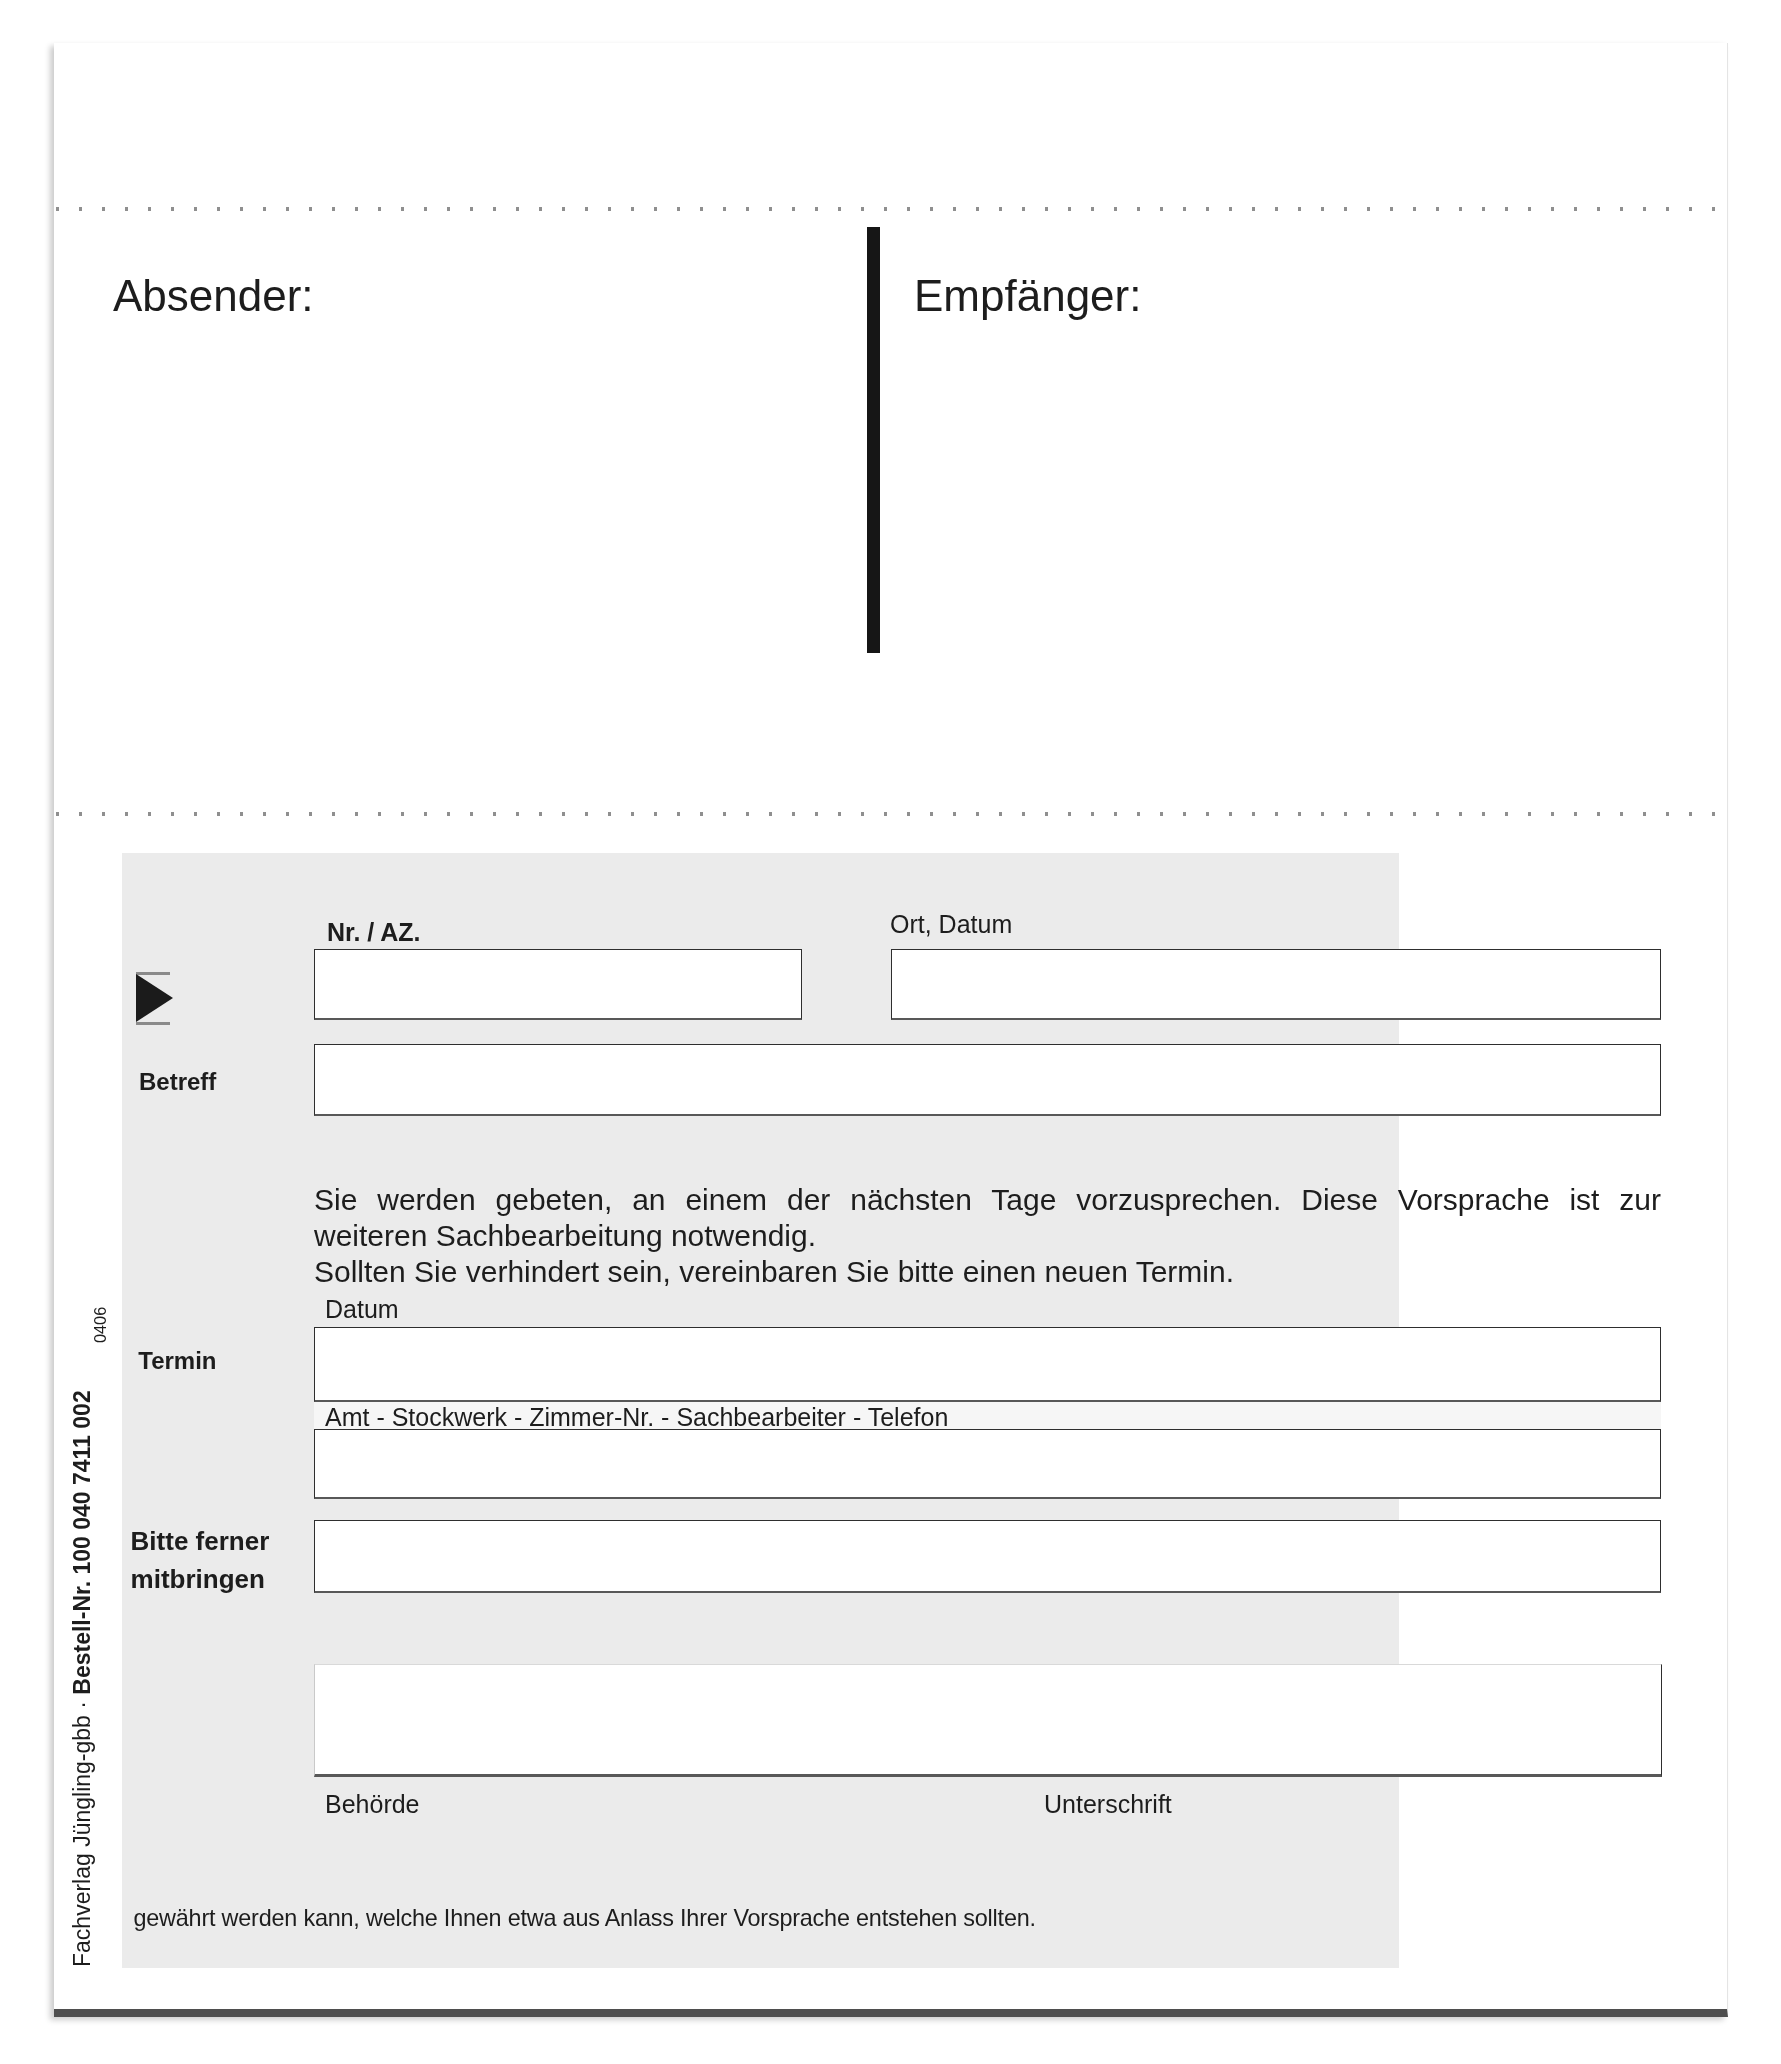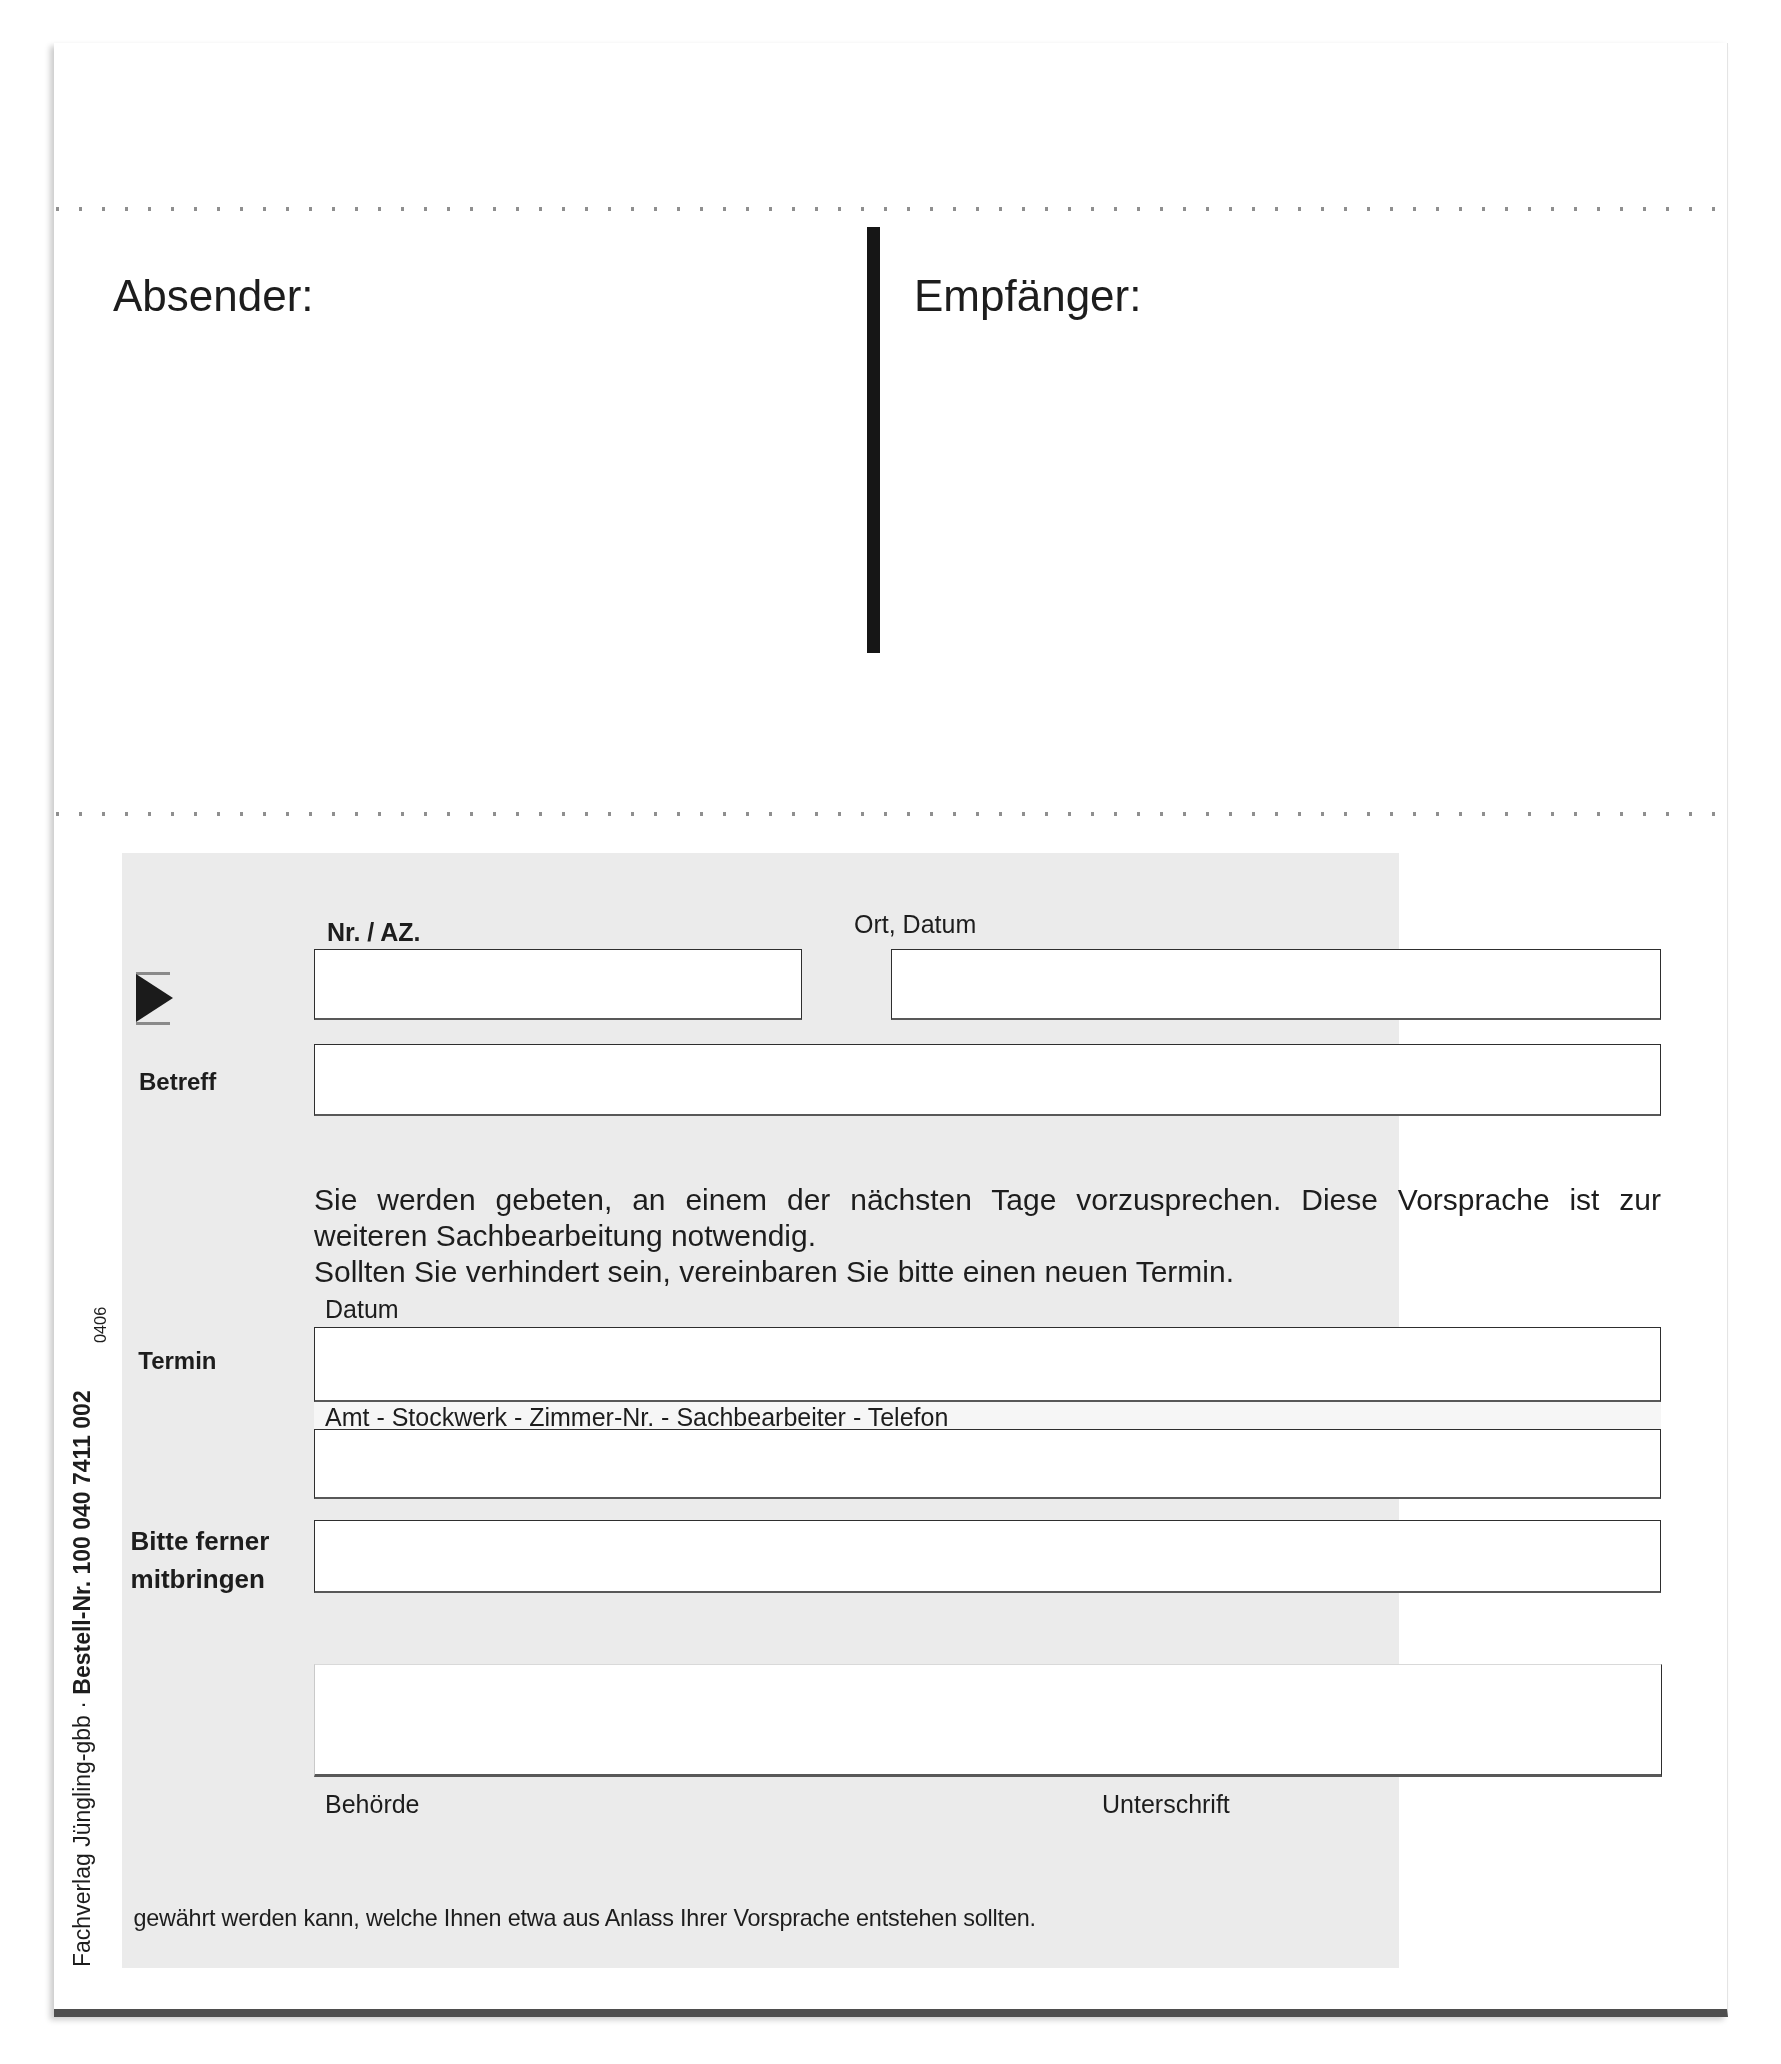--- a/index.html
+++ b/index.html
@@ -36,28 +36,28 @@
   .regline.bot{top:50px;}
   .tri{position:absolute;left:0;top:1.9px;width:0;height:0;
        border-top:24px solid transparent;border-bottom:24px solid transparent;
        border-left:37px solid #1b1b1b;}
 
   .flabel{position:absolute;font-size:25px;line-height:29px;white-space:nowrap;}
   .flabel.b{font-weight:bold;}
   .big{font-size:24px;line-height:34px;font-weight:bold;}
 
   .lbl-nraz{left:205px;top:65px;}
-  .lbl-ort{left:732px;top:57px;}
+  .lbl-ort{left:768px;top:57px;}
   .lbl-betreff{left:17px;top:212px;}
   .lbl-datum{left:203px;top:442px;}
   .lbl-termin{left:16.3px;top:491px;}
   .lbl-amt{left:203px;top:550px;}
   .lbl-mitbringen{position:absolute;left:8.6px;top:669px;font-size:26px;line-height:38px;font-weight:bold;}
   .lbl-behoerde{left:203px;top:937px;}
-  .lbl-unterschrift{left:980px;top:937px;}
+  .lbl-unterschrift{left:922px;top:937px;}
 
   .box{
     position:absolute;background:#ffffff;
     border:1.9px solid var(--box-border,#2e2e2e);
     border-bottom:2.9px solid var(--box-border-bottom,#585858);
     box-sizing:border-box;
   }
   .box-nraz{left:192px;top:96px;width:488px;height:71px;}
   .box-ort{left:769px;top:96px;width:770px;height:71px;}
   .box-betreff{left:192px;top:191px;width:1347px;height:72px;}

